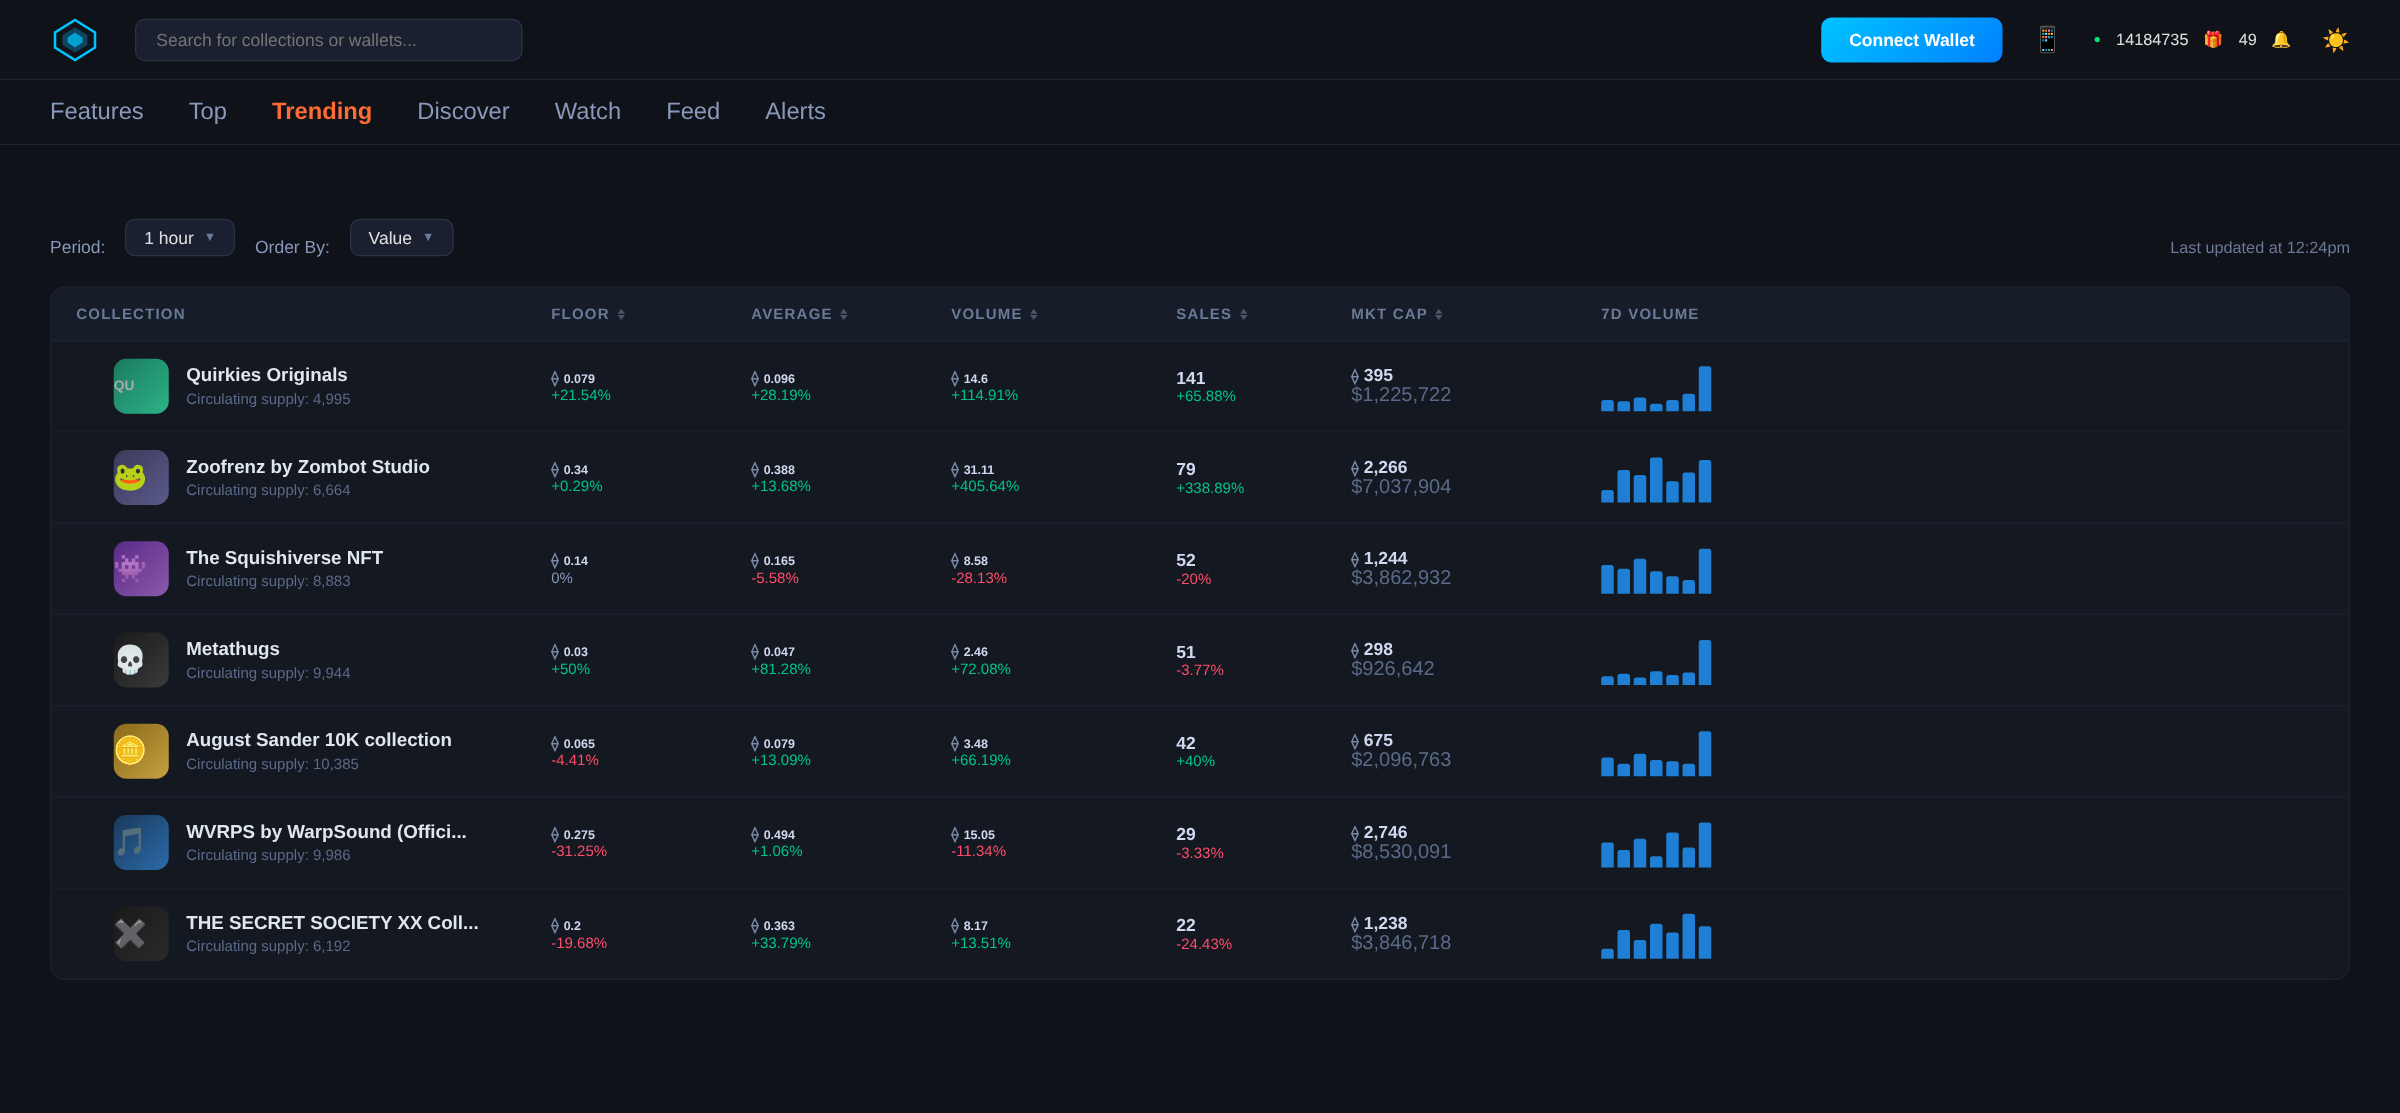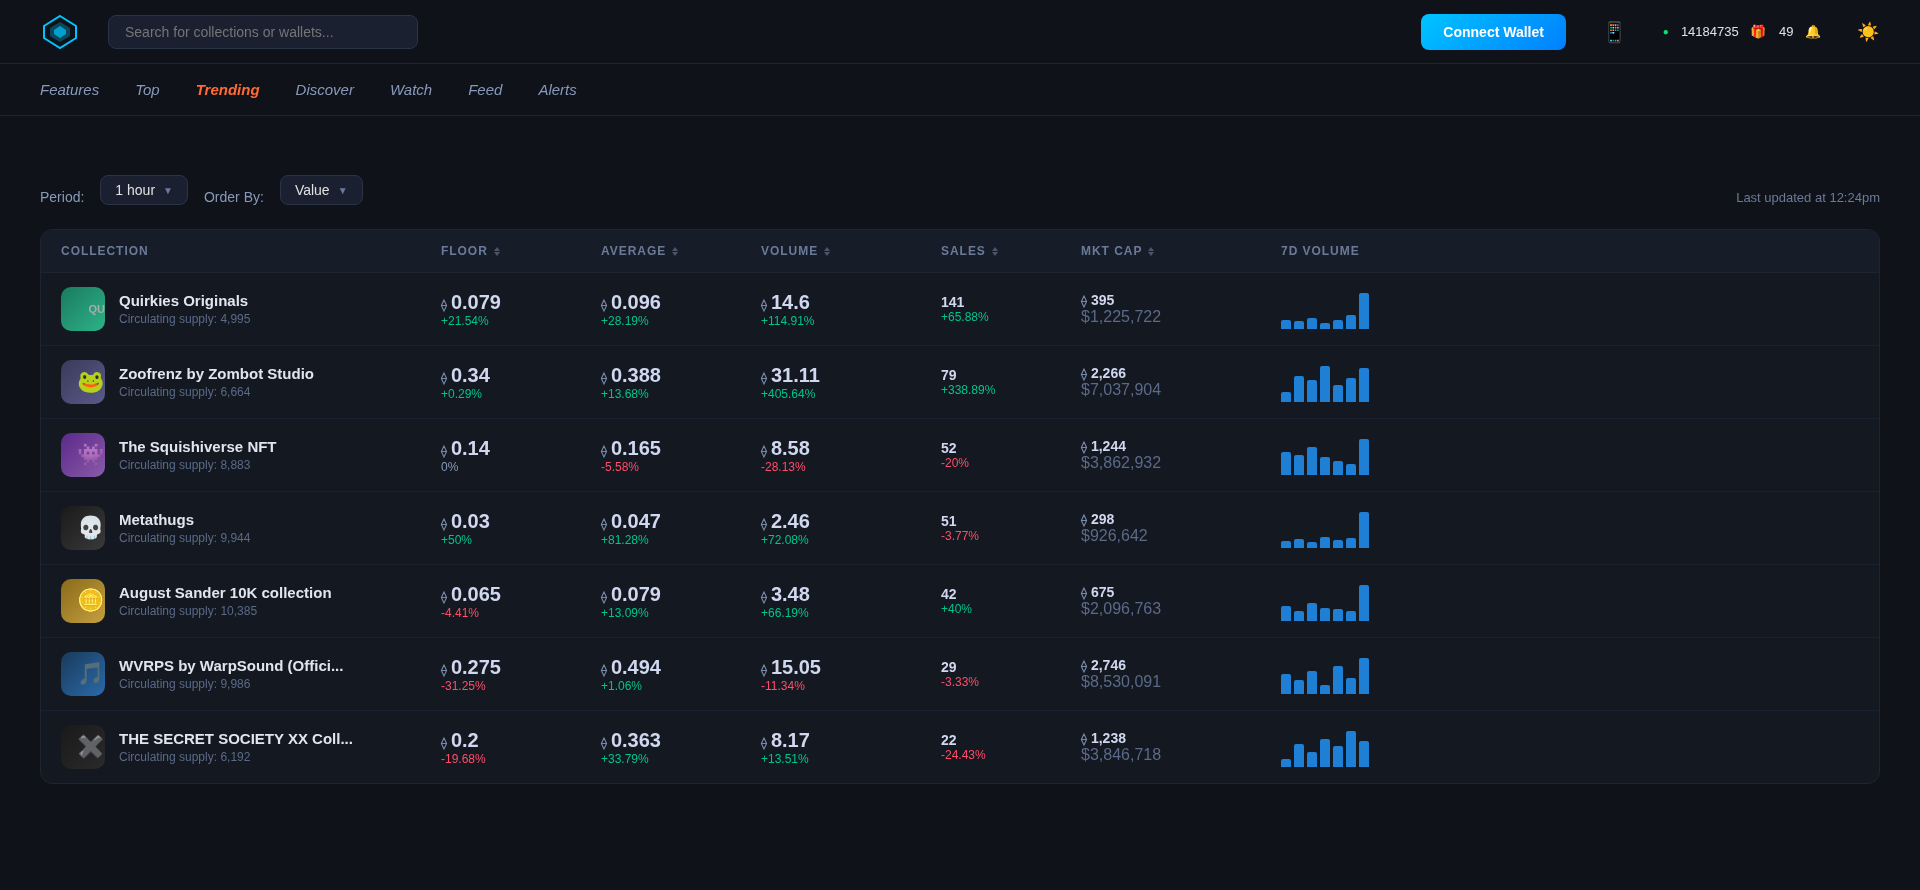--- a/index.html
+++ b/index.html
@@ -32,21 +32,21 @@
       padding: 8px 16px;
       color: #6b7a99;
       font-size: 14px;
       width: 310px;
       outline: none;
     }
     .header-right {
       margin-left: auto;
       display: flex;
       align-items: center;
-      gap: 36px;
+      gap: 24px;
     }
     .connect-wallet-btn {
       background: linear-gradient(135deg, #00c4ff, #0080ff);
       border: none;
       border-radius: 8px;
       padding: 10px 22px;
       color: #fff;
       font-size: 14px;
       font-weight: 600;
       cursor: pointer;
@@ -75,25 +75,24 @@
     
     .nav {
       display: flex;
       align-items: center;
       padding: 0 40px;
       height: 52px;
       gap: 36px;
       border-bottom: 1px solid #1e2430;
     }
     .nav-item {
-      font-size: 15px;
+      font-size: 19px;
       color: #8899bb;
       cursor: pointer;
       text-decoration: none;
-      font-style: italic;
     }
     .nav-item.active {
       color: #ff6b35;
       font-weight: 600;
     }
 
     
     .page-content {
       padding: 32px 40px;
     }
@@ -205,44 +204,45 @@
       gap: 14px;
     }
     .collection-avatar {
       width: 44px;
       height: 44px;
       border-radius: 10px;
       overflow: hidden;
       flex-shrink: 0;
       display: flex;
       align-items: center;
-      justify-content: flex-end;
+      justify-content: flex-start;
       font-size: 18px;
+      margin-left: 30px;
     }
     .collection-info .name {
       font-size: 15px;
       font-weight: 600;
       color: #e0e6f0;
       margin-bottom: 3px;
     }
     .collection-info .supply {
       font-size: 12px;
       color: #5a6a88;
     }
 
     .value-cell {
       display: flex;
       flex-direction: column;
     }
     .eth-value {
-      font-size: 20px;
+      font-size: 10px;
       font-weight: 600;
       color: #d0d8f0;
       display: flex;
-      align-items: flex-start;
+      align-items: flex-end;
       gap: 4px;
     }
     .change-positive {
       font-size: 12px;
       color: #00c48c;
     }
     .change-negative {
       font-size: 12px;
       color: #ff4d6a;
     }

